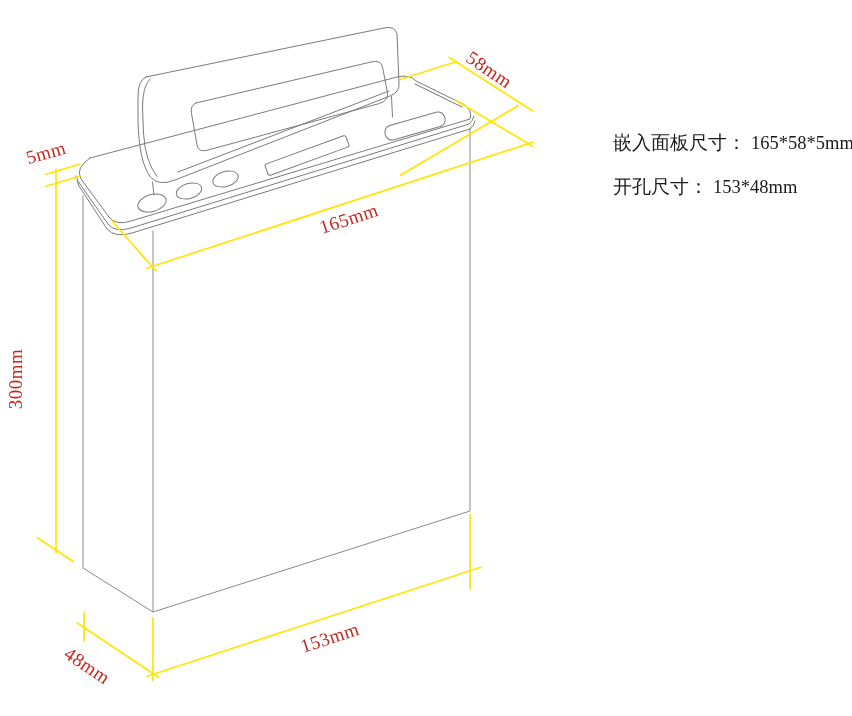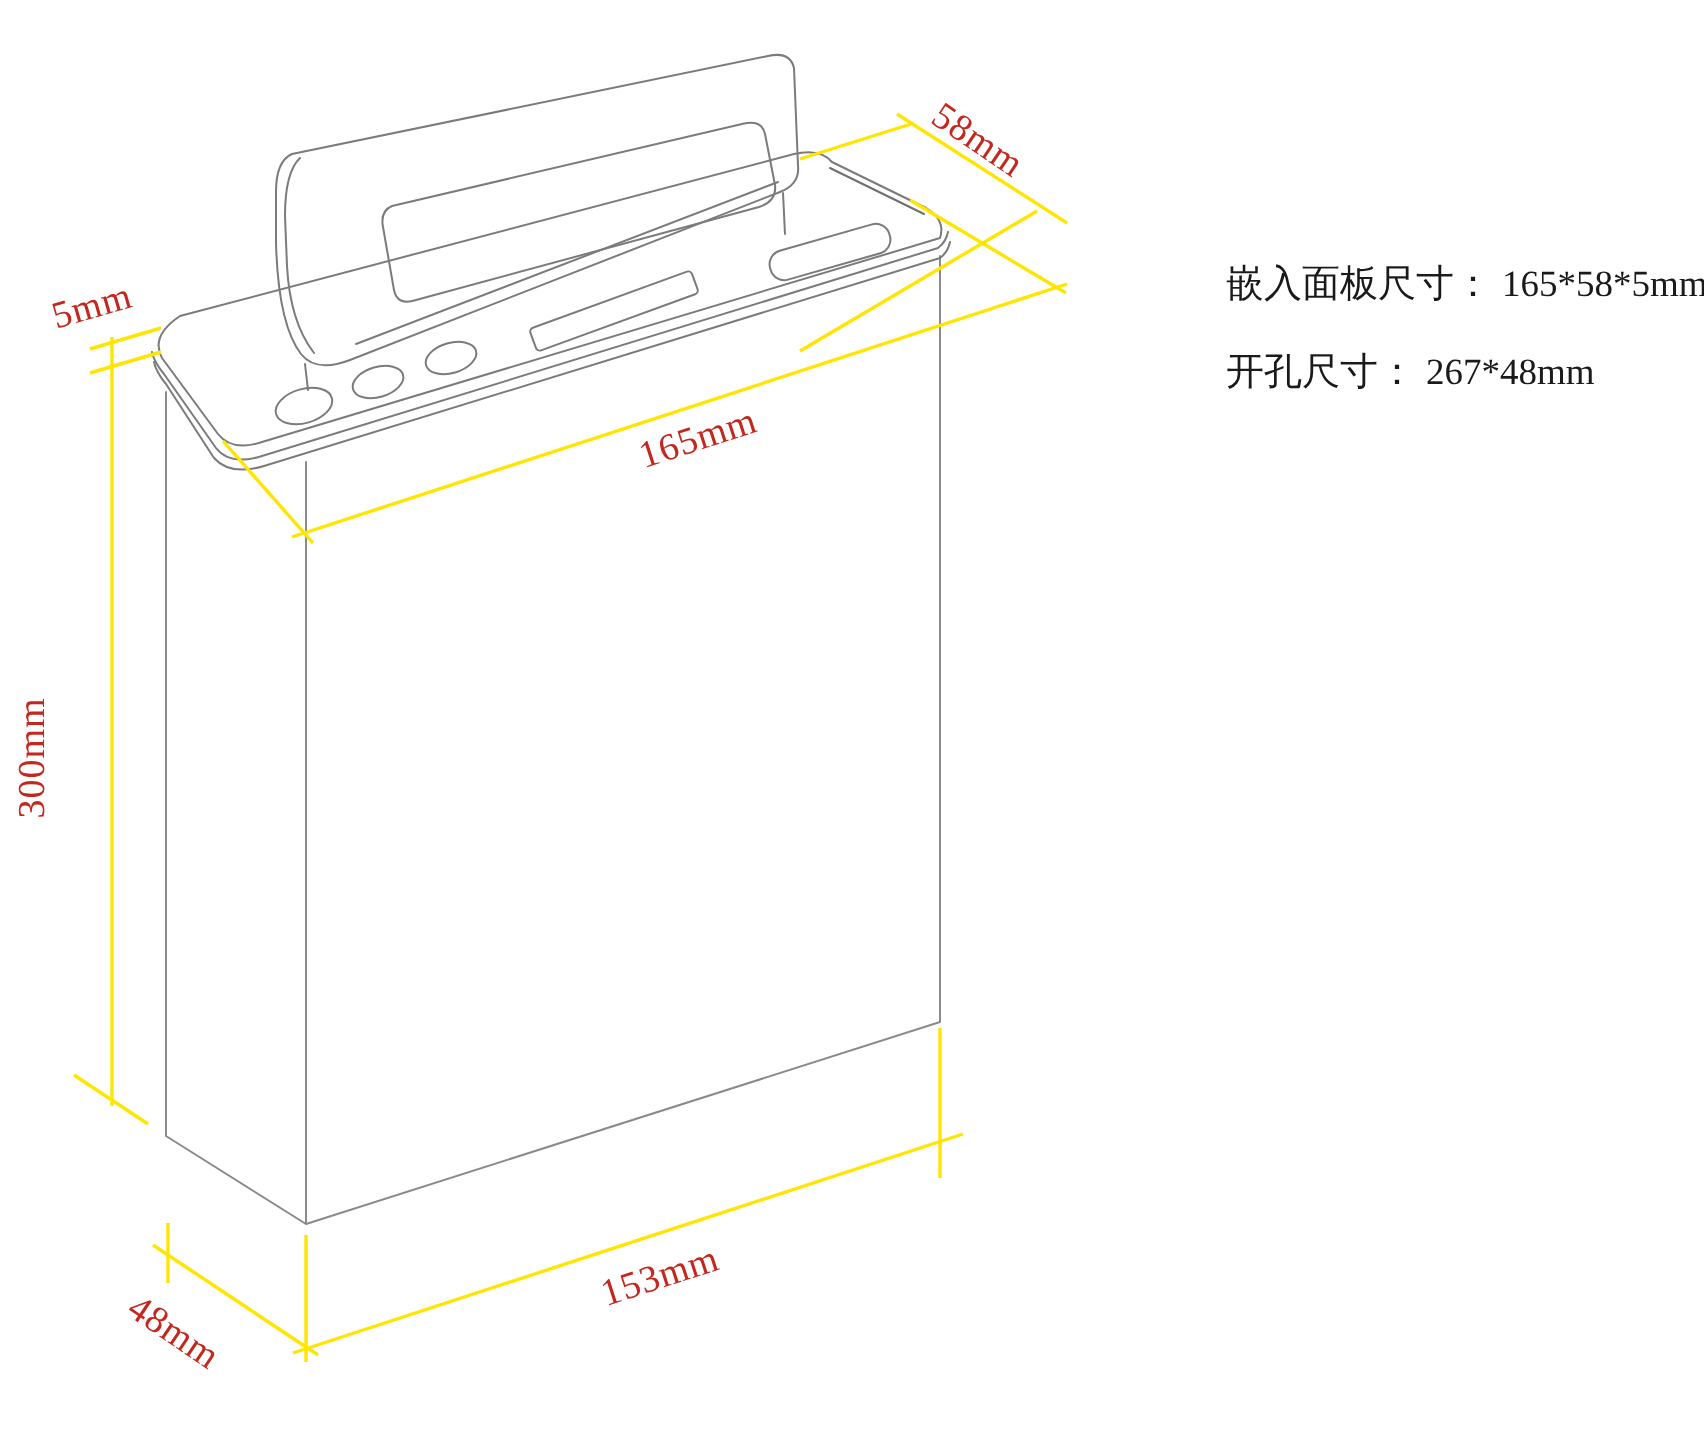--- a/index.html
+++ b/index.html
@@ -96,17 +96,17 @@
       <path class="dim" d="M76.5,622.5 L159,677.5"></path>
       <text class="dimtext" x="87" y="672" text-anchor="middle" transform="rotate(34 87 666)">48mm</text>
     </g>
   </svg>
 
   <div class="notes">
     <div class="note-line">
       <span>嵌入面板尺寸：</span><span class="note-value">165*58*5mm</span>
     </div>
     <div class="note-line">
-      <span>开孔尺寸：</span><span class="note-value">267*48mm</span>
+      <span>开孔尺寸：</span><span class="note-value">153*48mm</span>
     </div>
   </div>
 
 </div>
 
 </body></html>

